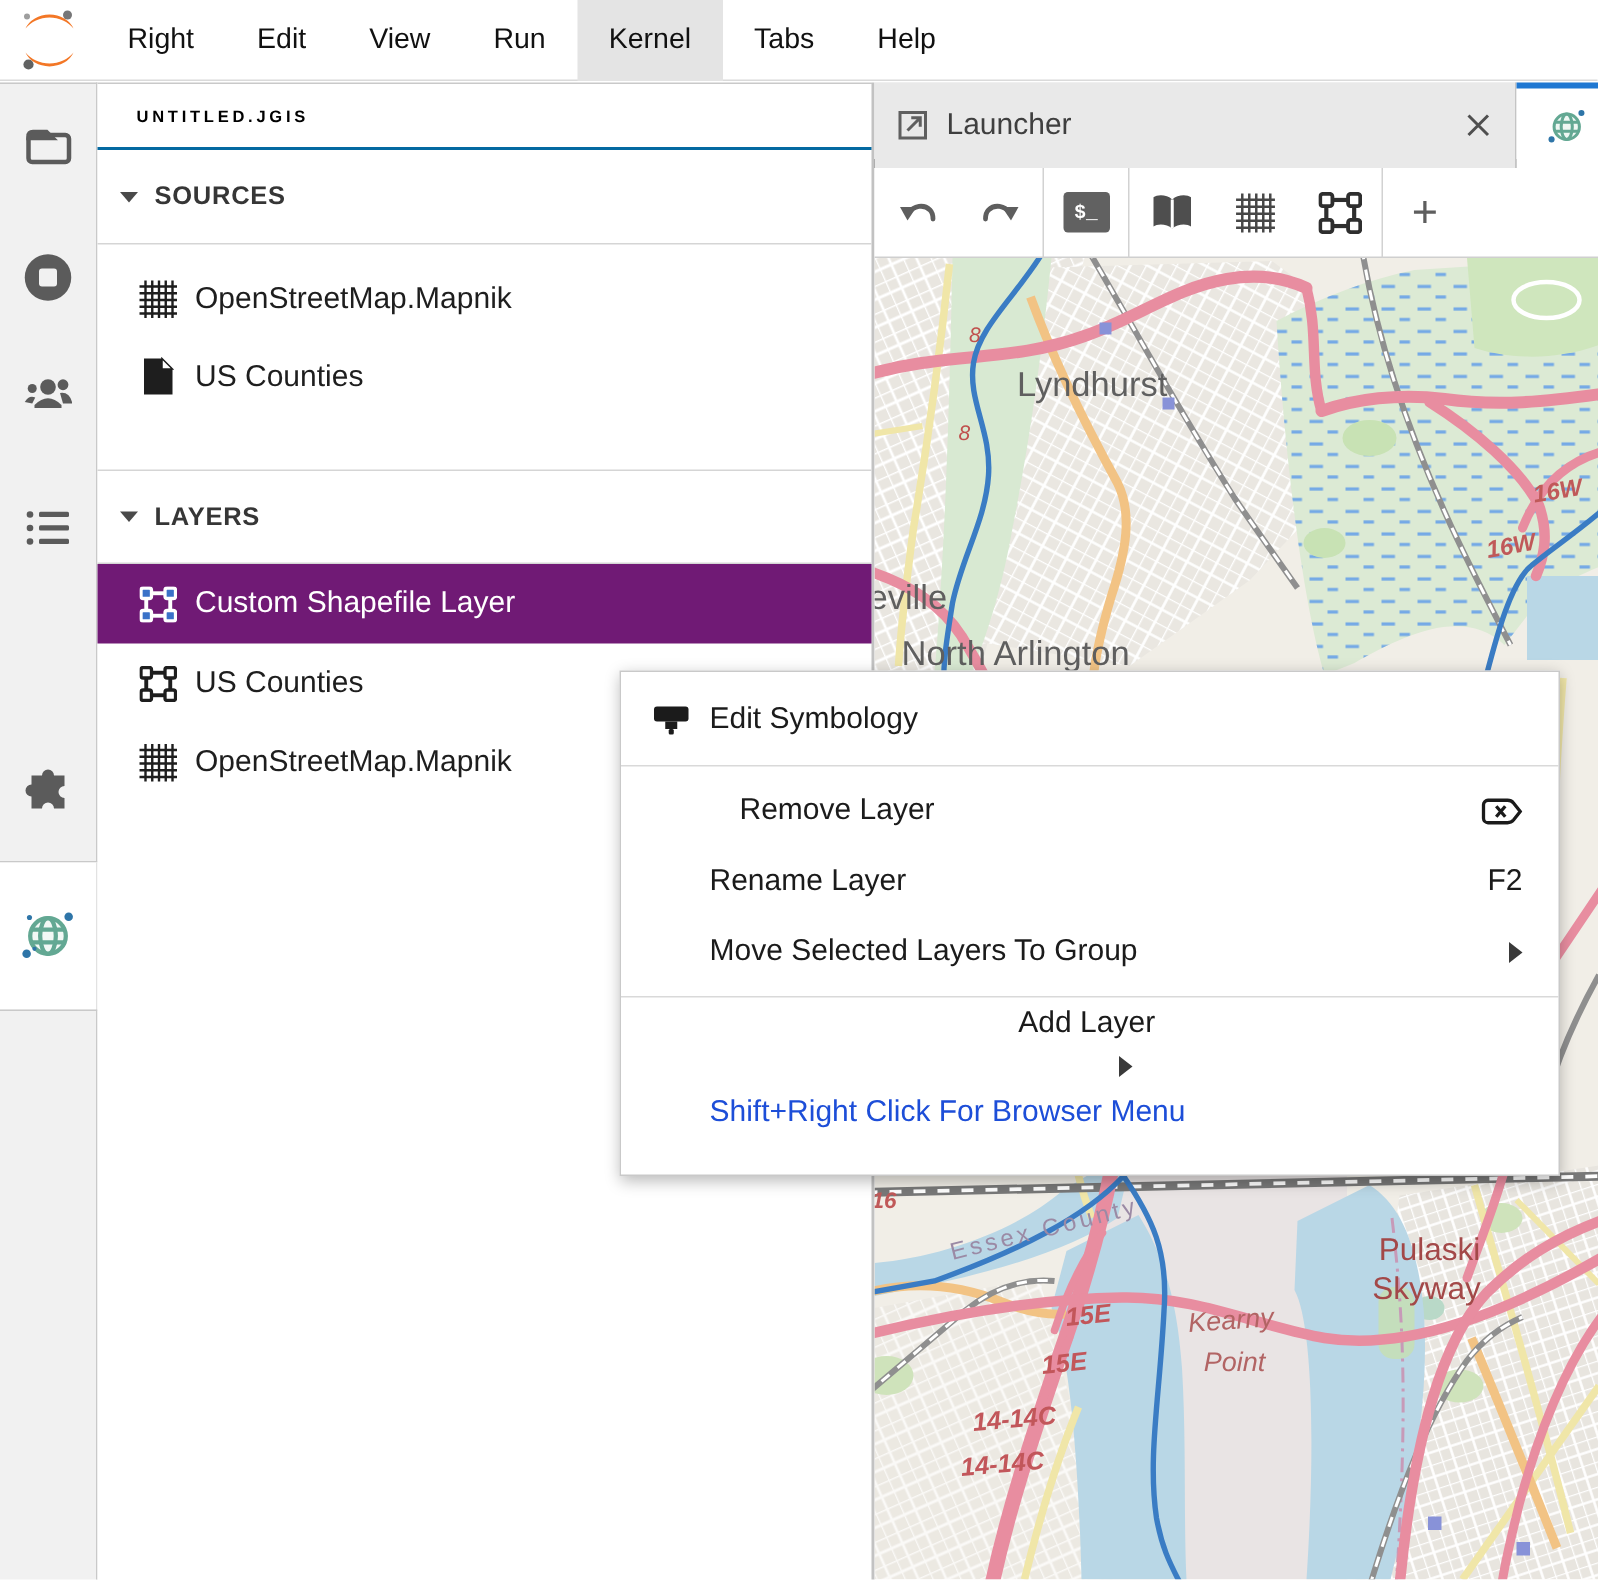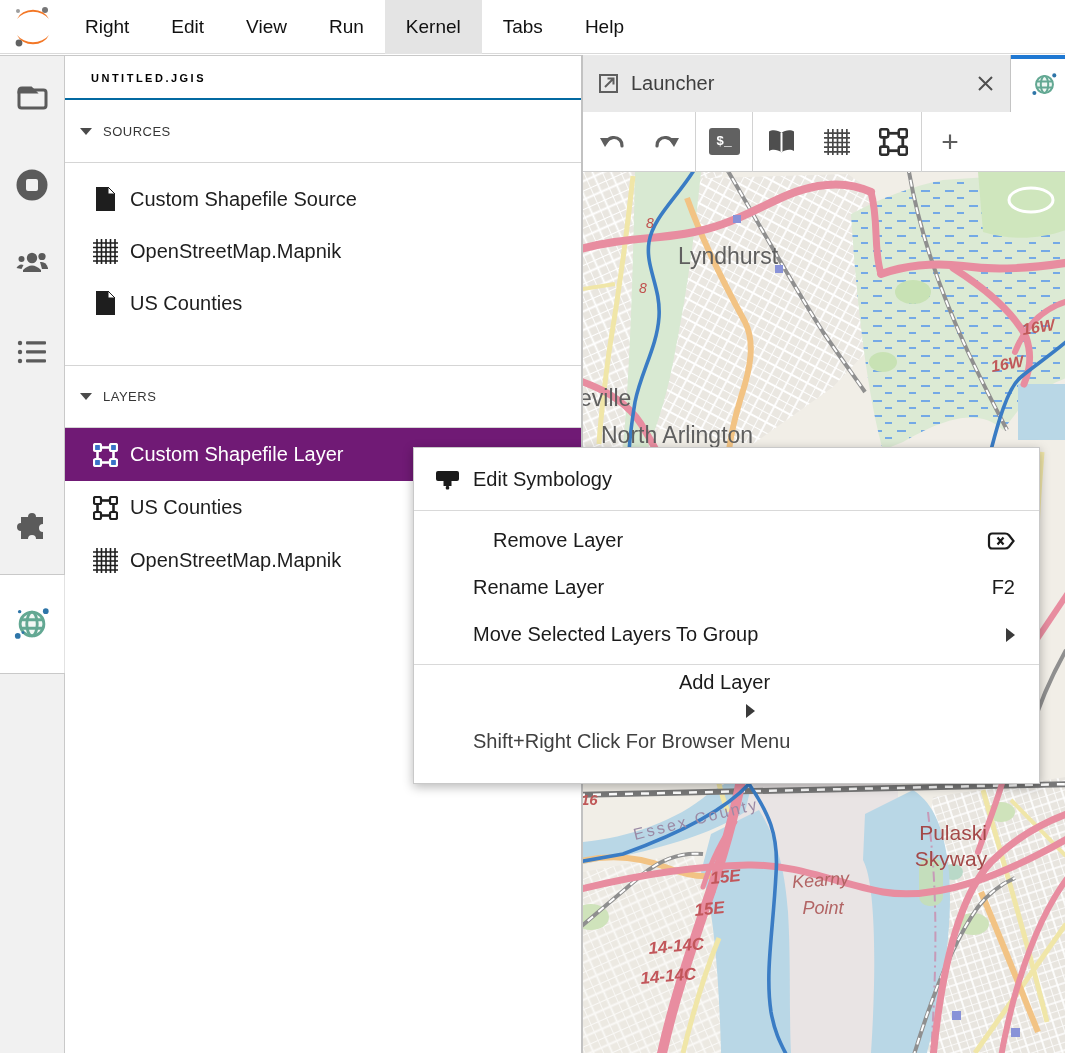--- a/index.html
+++ b/index.html
@@ -27,21 +27,21 @@
 
   
   #filepanel { position:absolute; left:65px; top:55px; width:517px; height:998px;
                background:#fff; border-top:1px solid #c9c9c9; border-right:1px solid #c2c2c2; }
   #panel-title { height:44px; line-height:44px; padding-left:26px; font-size:11px; font-weight:bold;
                  letter-spacing:2.5px; color:#000000; border-bottom:2px solid #0369a1; }
   .section-head { height:63px; display:flex; align-items:center; padding-left:15px;
                   border-bottom:1px solid #d5d5d5; }
   .caret-down { width:0; height:0; border-left:6px solid transparent; border-right:6px solid transparent;
                 border-top:7px solid #4a4a4a; margin-right:11px; }
-  .section-label { font-size:13px; font-weight:normal; color:#363636; letter-spacing:.5px; }
+  .section-label { font-size:17px; font-weight:bold; color:#363636; letter-spacing:.5px; }
   .src-list { padding-top:10px; }
   .item-row { height:52px; display:flex; align-items:center; padding-left:25px; font-size:20px;
               color:#1e1e1e; cursor:pointer; }
   .item-row .row-icon { width:30px; display:flex; justify-content:center; margin-right:10px; flex:none; }
   #layers-head { margin-top:36px; border-top:1px solid #d5d5d5; }
   .layer-list .item-row { height:53px; white-space:nowrap; overflow:hidden; }
   .item-row.selected { background:#701a75; color:#fff; }
 
   
   #rightpane { position:absolute; left:582px; top:55px; width:483px; height:998px;
@@ -69,21 +69,21 @@
   #context-menu { position:absolute; left:413px; top:447px; width:627px; height:337px;
                   background:#fff; border:1px solid #c9c9c9; box-shadow:0 3px 10px rgba(0,0,0,.28);
                   padding-top:6px; z-index:50; }
   .cm-item { height:47px; display:flex; align-items:center; padding:0 24px 0 20px;
              font-size:20px; color:#1b1b1b; cursor:pointer; }
   .cm-item.first { height:50px; }
   .cm-icon-col { width:39px; flex:none; display:flex; }
   .cm-label { flex:1; }
   .cm-right { display:flex; align-items:center; justify-content:flex-end; min-width:60px; }
   .cm-sep { height:1px; background:#d9d9d9; margin:6px 0; }
-  .cm-item.disabled { color:#404040; cursor:default; }
+  .cm-item.disabled { color:#1d4ed8; cursor:default; }
   .submenu-arrow { width:0; height:0; border-top:7px solid transparent; border-bottom:7px solid transparent;
                    border-left:9px solid #3a3a3a; }
   .cm-shortcut { font-size:20px; color:#1b1b1b; }
   svg text { user-select:none; }
 </style>
 </head>
 <body>
 
 <header id="menubar">
   <svg id="logo" viewBox="0 0 44 44">
@@ -159,29 +159,20 @@
 
 <section id="filepanel">
   <div id="panel-title">UNTITLED.JGIS</div>
 
   <div class="section-head">
     <span class="caret-down"></span>
     <span class="section-label">SOURCES</span>
   </div>
 
   <div class="src-list">
-    <div class="item-row">
-      <span class="row-icon">
-        <svg width="21" height="26" viewBox="0 0 21 26">
-            <path d="M1 1 h12 l7 7 v17 h-19 z" fill="#1e1e1e"></path>
-            <path d="M13 1 l7 7 h-7 z" fill="#fff" stroke="#1e1e1e"></path>
-          </svg>
-      </span>
-      <span>Custom Shapefile Source</span>
-    </div>
     <div class="item-row">
       <span class="row-icon">
         <svg width="27" height="27" viewBox="0 0 27 27" stroke="#1e1e1e" stroke-width="1.6">
           <path d="M5 1 V26 M9.5 1 V26 M14 1 V26 M18.5 1 V26 M23 1 V26"></path>
           <path d="M1 5 H26 M1 9.5 H26 M1 14 H26 M1 18.5 H26 M1 23 H26"></path>
         </svg>
       </span>
       <span>OpenStreetMap.Mapnik</span>
     </div>
     <div class="item-row">

